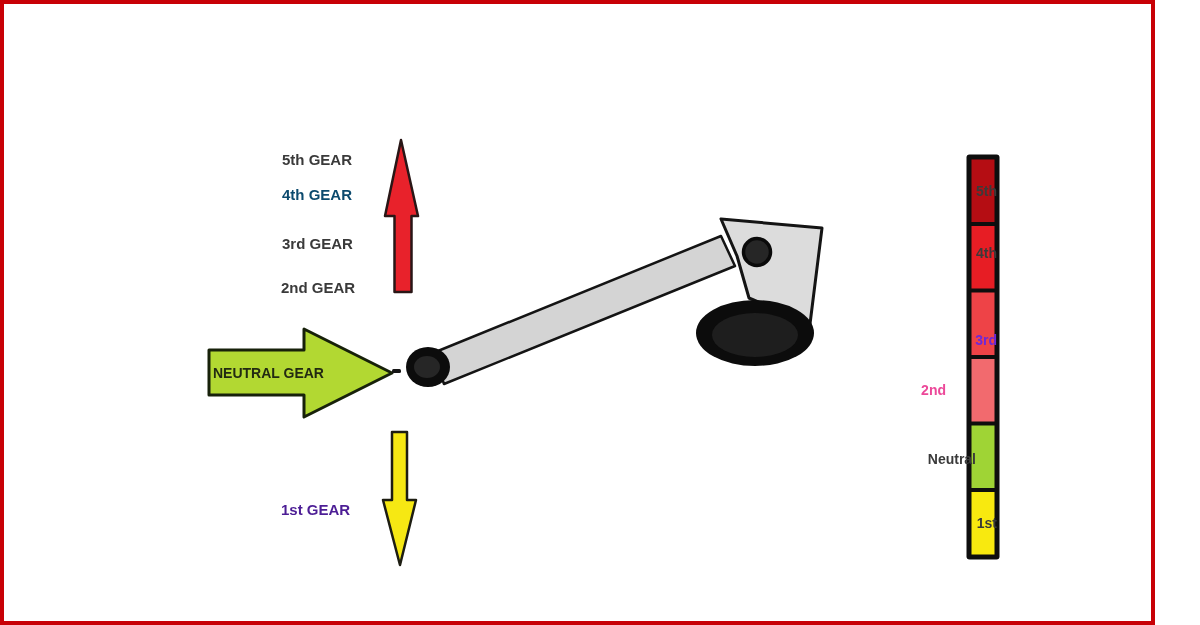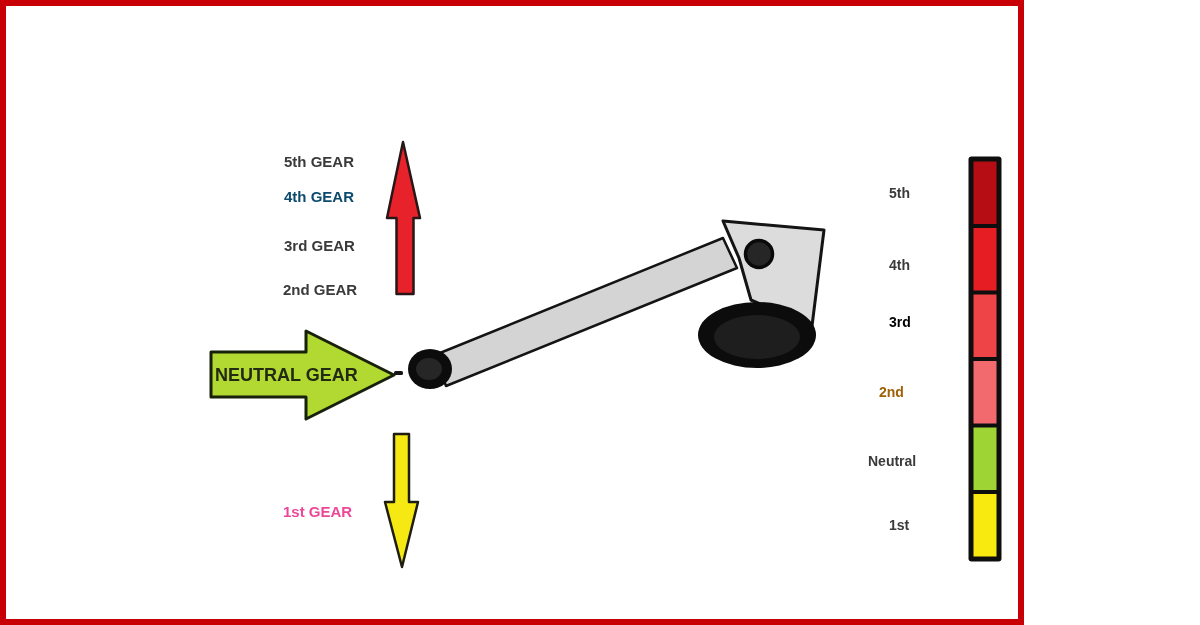--- a/index.html
+++ b/index.html
@@ -3,24 +3,24 @@
 <meta charset="utf-8">
 <style>
   html, body {
     margin: 0;
     padding: 0;
     background: #ffffff;
     font-family: "Liberation Sans", sans-serif;
   }
   .frame {
     position: relative;
-    width: 1024px;
+    width: 1155px;
     height: 625px;
     box-sizing: border-box;
-    border: 6px solid #14532d;
+    border: 4px solid #14532d;
     background: #ffffff;
     overflow: hidden;
   }
   .diagram-svg {
     position: absolute;
     left: 0;
     top: 0;
     width: 1200px;
     height: 625px;
   }
@@ -30,24 +30,24 @@
     color: #3a3a3a;
     white-space: nowrap;
     line-height: 16px;
   }
   .gear-label {
     font-size: 15px;
   }
   .scale-label {
     font-size: 14px;
     width: 110px;
-    text-align: left;
+    text-align: right;
   }
   .neutral-label {
-    font-size: 18px;
+    font-size: 14px;
     width: 110px;
     text-align: left;
     color: #222a12;
   }
 </style>
 </head>
 <body>
 
 <div class="frame" style="border-color: rgb(200, 0, 6);">
 
@@ -87,22 +87,22 @@
     </g>
   </svg>
 
   <div class="label gear-label" style="left: 278px; top: 148px; color: rgb(58, 58, 58);">5th GEAR</div>
   <div class="label gear-label" style="left: 278px; top: 183px; color: #0c4a6e;">4th GEAR</div>
   <div class="label gear-label" style="left: 278px; top: 232px; color: rgb(58, 58, 58);">3rd GEAR</div>
   <div class="label gear-label" style="left: 277px; top: 276px; color: rgb(58, 58, 58);">2nd GEAR</div>
 
   <div class="label neutral-label" style="left:209px; top:361px;">NEUTRAL GEAR</div>
 
-  <div class="label gear-label" style="left: 277px; top: 498px; color: #ec4899;">1st GEAR</div>
+  <div class="label gear-label" style="left: 277px; top: 498px; color: #4c1d95;">1st GEAR</div>
 
   <div class="label scale-label" style="left: 883px; top: 179px; color: rgb(58, 58, 58);">5th</div>
-  <div class="label scale-label" style="left: 883px; top: 251px; color: rgb(58, 58, 58);">4th</div>
-  <div class="label scale-label" style="left: 883px; top: 308px; color: #000000;">3rd</div>
-  <div class="label scale-label" style="left: 873px; top: 378px; color: #a16207;">2nd</div>
+  <div class="label scale-label" style="left: 883px; top: 241px; color: rgb(58, 58, 58);">4th</div>
+  <div class="label scale-label" style="left: 883px; top: 328px; color: #6d28d9;">3rd</div>
+  <div class="label scale-label" style="left: 832px; top: 378px; color: #ec4899;">2nd</div>
   <div class="label scale-label" style="left: 862px; top: 447px; color: rgb(58, 58, 58);">Neutral</div>
   <div class="label scale-label" style="left: 883px; top: 511px; color: rgb(58, 58, 58);">1st</div>
 
 </div>
 
 </body></html>

